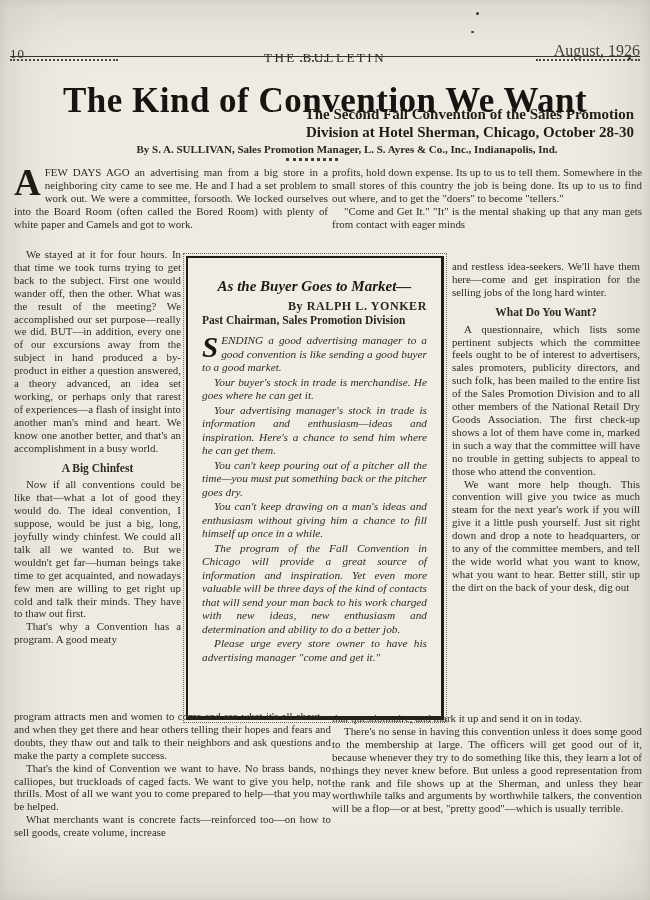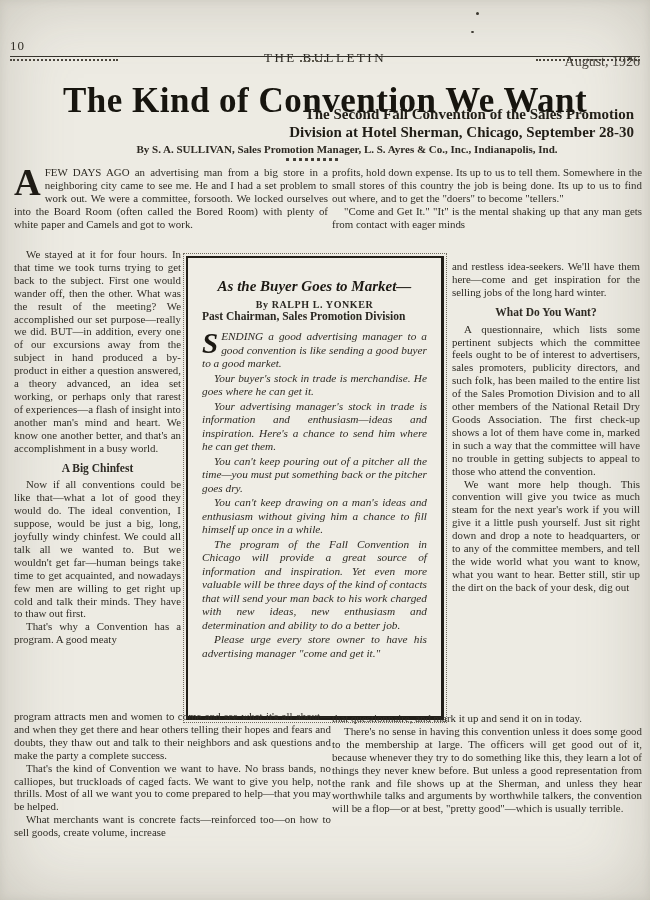--- a/index.html
+++ b/index.html
@@ -8,23 +8,23 @@
     background:#edebe3;color:#2b2822;
     font-family:"Liberation Serif","DejaVu Serif",serif;
     -webkit-font-smoothing:antialiased;
   }
   .page::after{
     content:"";position:absolute;inset:0;pointer-events:none;
     box-shadow:inset 0 0 70px rgba(110,104,88,.28), inset 0 0 8px rgba(110,104,88,.12);
   }
   
   .masthead{position:absolute;top:38px;left:10px;right:10px;height:16px;}
-  .page-num{position:absolute;left:0;top:0;font-size:13px;letter-spacing:1px;}
+  .page-num{position:absolute;left:0;top:8px;font-size:13px;letter-spacing:1px;}
   .journal{position:absolute;left:0;right:0;top:12px;text-align:center;font-size:13px;letter-spacing:2.5px;}
-  .issue-date{position:absolute;right:0;top:16px;font-size:14px;color:#45413a;}
+  .issue-date{position:absolute;right:0;top:4px;font-size:16px;color:#45413a;}
   .head-rule{position:absolute;top:56px;left:10px;right:10px;border-top:1.6px solid #35322b;}
   .head-rule-dots-l{position:absolute;top:59px;left:10px;width:108px;border-top:2px dotted #4a463e;}
   .head-rule-dots-r{position:absolute;top:59px;right:10px;width:104px;border-top:2px dotted #4a463e;}
   .head-center-dots{position:absolute;top:60px;left:300px;width:26px;border-top:2px dotted #5a564c;}
   
   .title{position:absolute;top:58px;left:0;right:0;text-align:center;
     font-size:35px;font-weight:bold;color:#17150f;letter-spacing:.5px;}
   .subtitle{position:absolute;top:105px;left:0;right:16px;text-align:right;
     font-size:15px;font-weight:bold;line-height:18px;color:#201d16;}
   .byline{position:absolute;top:143px;left:0;right:0;text-align:center;
@@ -38,21 +38,21 @@
   .dropcap{float:left;font-weight:bold;font-size:37px;line-height:27px;padding:3px 4px 0 0;color:#1b1812;}
   
   .inset{
     position:absolute;left:186px;top:256px;width:258px;height:464px;box-sizing:border-box;
     border:2px solid #211e18;border-right-width:3.5px;border-bottom-width:4px;
     outline:1px dotted #6e695e;outline-offset:2px;
     background:#efede5;padding:12px 14px 8px;overflow:hidden;
   }
   .inset-title{font-size:15px;font-weight:bold;font-style:italic;text-align:center;
     margin:8px 0 4px;color:#1c1913;}
-  .inset-by{font-size:10px;font-weight:bold;text-align:center;letter-spacing:.6px;}
+  .inset-by{font-size:12px;font-weight:bold;text-align:right;letter-spacing:.6px;}
   .inset-role{font-size:11.5px;font-weight:bold;text-align:left;margin-bottom:8px;}
   .inset-body{font-style:italic;font-size:11.3px;line-height:13.5px;text-align:justify;color:#2e2b24;}
   .inset-body p{margin:0 0 1px;text-indent:12px;}
   .inset-body p.noindent{text-indent:0;}
   .dropcap-s{float:left;font-weight:bold;font-style:italic;font-size:29px;line-height:23px;
     padding:2px 3px 0 0;color:#1b1812;}
   
   .speck{position:absolute;background:#35322b;border-radius:50%;}
   .s1{left:476px;top:12px;width:3px;height:3px;}
   .s2{left:471px;top:31px;width:3px;height:2px;}
@@ -70,21 +70,21 @@
     <span class="issue-date">August, 1926</span>
   </div>
   <div class="head-rule"></div>
   <div class="head-rule-dots-l"></div>
   <div class="head-rule-dots-r"></div>
   <div class="head-center-dots"></div>
 
   <h1 class="title">The Kind of Convention We Want</h1>
   <div class="subtitle">
     <div>The Second Fall Convention of the Sales Promotion</div>
-    <div>Division at Hotel Sherman, Chicago, September 28-30</div>
+    <div>Division at Hotel Sherman, Chicago, October 28-30</div>
   </div>
   <div class="byline">By S. A. SULLIVAN, Sales Promotion Manager, L. S. Ayres &amp; Co., Inc., Indianapolis, Ind.</div>
   <div class="byline-rule"></div>
 
   <div class="tx" style="left:14px;top:166px;width:314px;">
     <p class="noindent">
       <span class="dropcap">A</span><span>FEW DAYS AGO an advertising man from a big store in a neighboring city came to see me. He and I had a set problem to work out. We were a committee, forsooth. We locked ourselves into the Board Room (often called the Bored Room) with plenty of white paper and Camels and got to work.</span>
     </p>
   </div>
 

